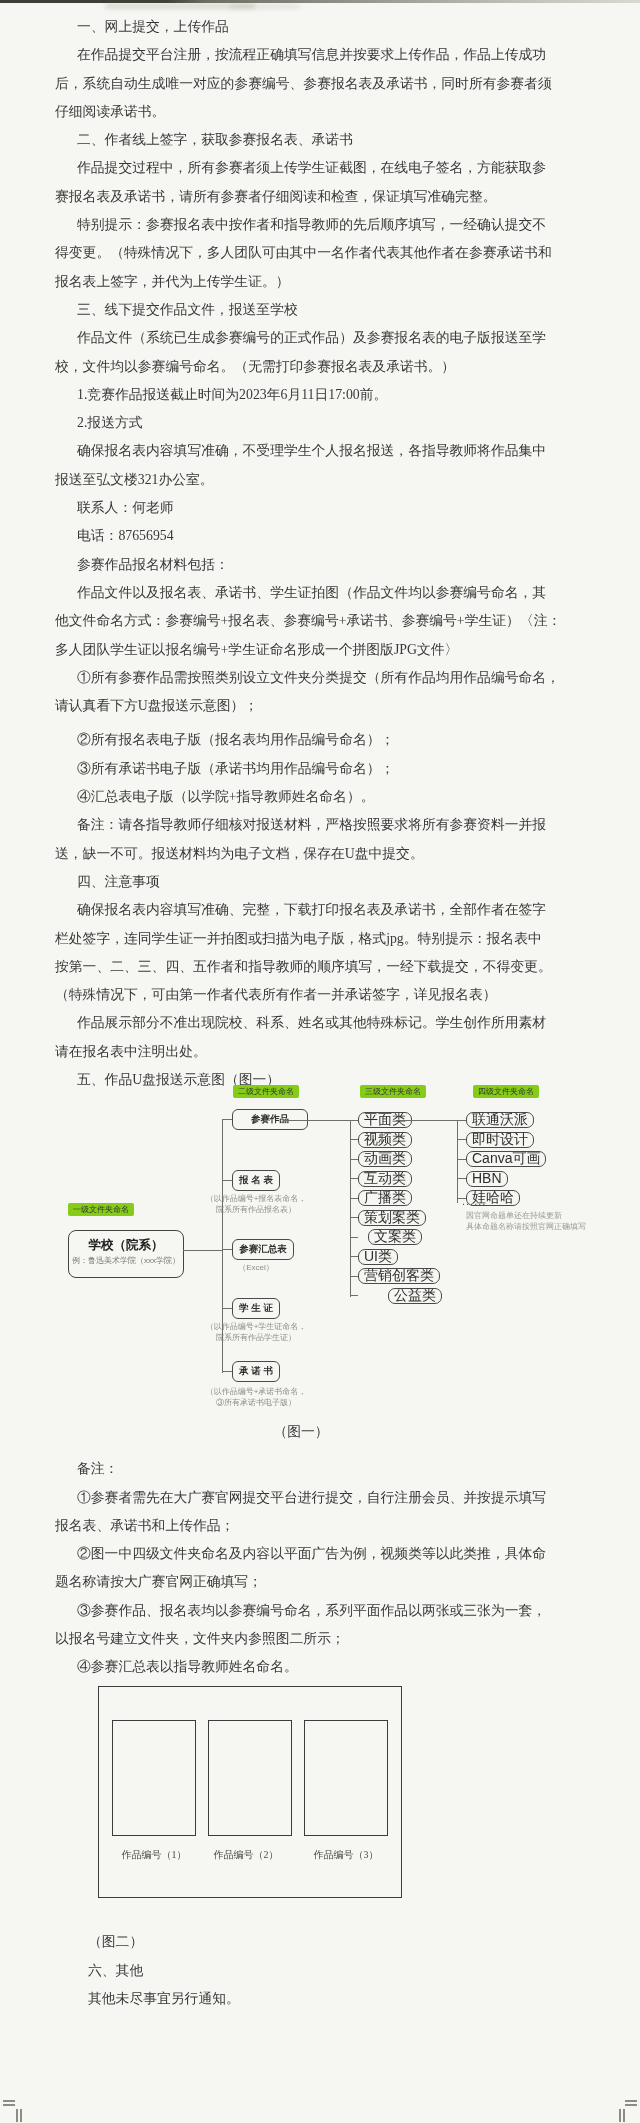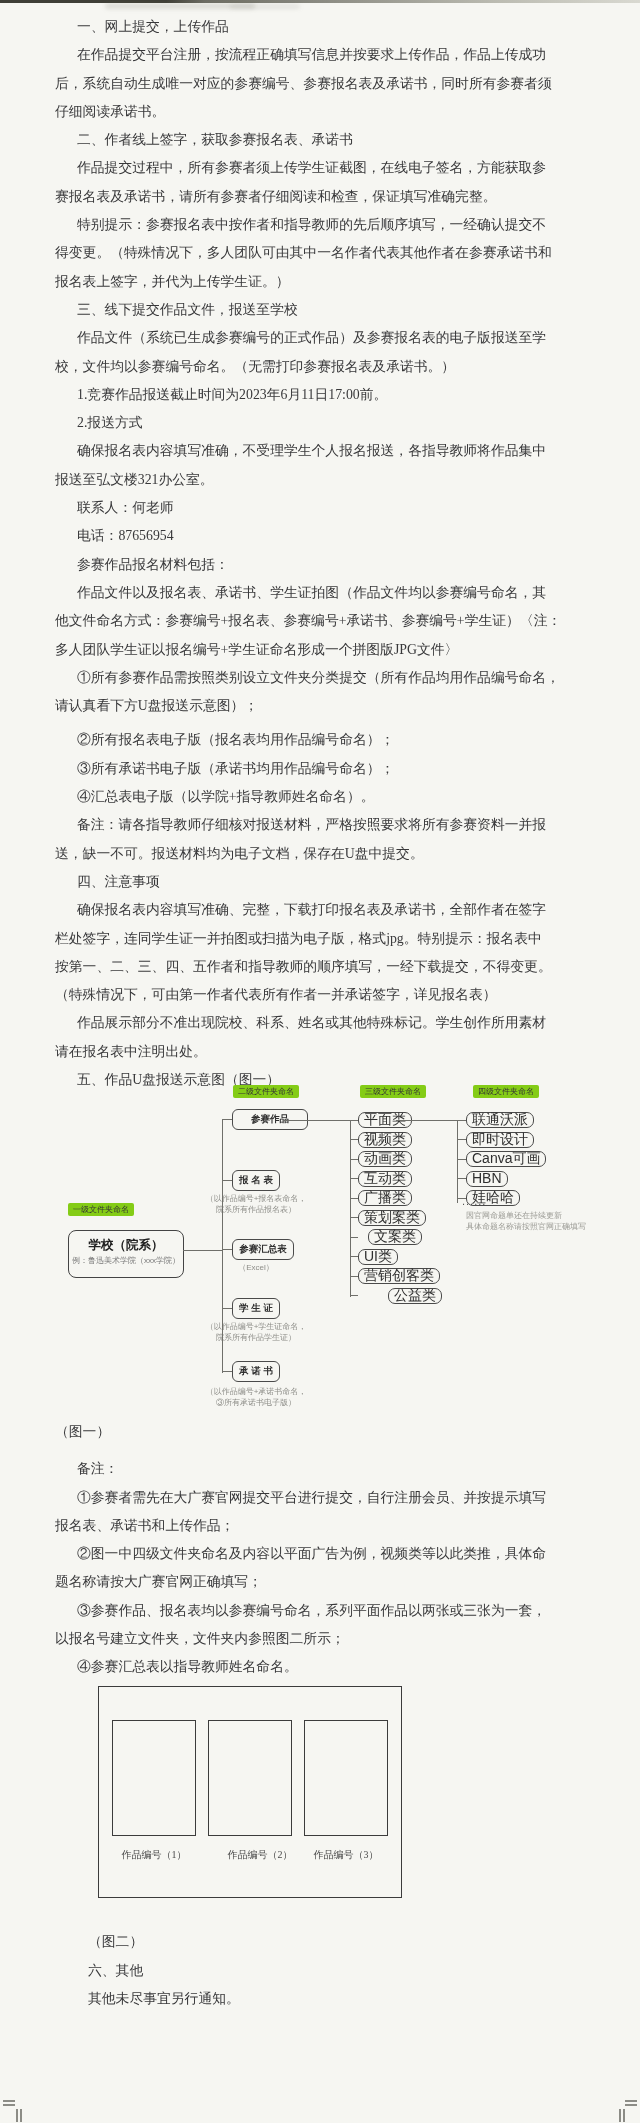--- a/index.html
+++ b/index.html
@@ -8,21 +8,21 @@
         font-family:"Liberation Serif", serif;color:#38383a;}
   
   #top-bar{position:absolute;left:0;top:0;width:640px;height:3px;
     background:linear-gradient(90deg,#3f3f37 0%,#3f3f37 26%,#6d6d64 32%,#93938a 55%,#bcbcb2 78%,#d9d9d1 100%);}
   .smudge{position:absolute;background:rgba(110,110,100,.18);filter:blur(2px);border-radius:3px;}
   
   .doc{position:absolute;left:55px;width:492px;font-size:13.8px;}
   .ln{height:28.3px;line-height:28.3px;white-space:nowrap;}
   .ln.ind{padding-left:22px;}
   .ln.ind2{padding-left:33px;}
-  .ln.ctr{text-align:left;}
+  .ln.ctr{text-align:center;}
   #doc-bottom .ln{height:28.6px;line-height:28.6px;}
   
   .chip{position:absolute;background:#84cc16;color:#333;font-family:"Liberation Sans",sans-serif;
         font-size:8px;line-height:9px;padding:2px 5px;border-radius:2px;white-space:nowrap;}
   .dbox{position:absolute;border:1.4px solid #4a4a4a;border-radius:6px;background:transparent;
         font-family:"Liberation Sans",sans-serif;color:#2f2f2f;text-align:center;
         white-space:nowrap;box-sizing:border-box;}
   .dbox.l2{font-weight:bold;font-size:9.5px;line-height:18px;height:21px;}
   .dbox.l34{font-size:14px;line-height:13px;height:16px;border-width:1.1px;border-radius:7px;padding:0 5px;}
   #root-box{left:68px;top:1230px;width:116px;height:48px;border:1.6px solid #444;border-radius:8px;
@@ -192,21 +192,21 @@
       <div class="ln">以报名号建立文件夹，文件夹内参照图二所示；</div>
       <div class="ln ind">④参赛汇总表以指导教师姓名命名。</div>
     </div>
 
   <div id="figure2">
     <div class="f2box" style="left:13px;"></div>
     <div class="f2box" style="left:109px;"></div>
     <div class="f2box" style="left:205px;"></div>
     <div id="f2-labels">
         <div class="f2label" style="left:13px;">作品编号（1）</div>
-        <div class="f2label" style="left:119px;">作品编号（2）</div>
+        <div class="f2label" style="left:105px;">作品编号（2）</div>
         <div class="f2label" style="left:205px;">作品编号（3）</div>
       </div>
   </div>
 
   <div id="doc-bottom" class="doc" style="top:1928px;">
       <div class="ln ind2">（图二）</div>
       <div class="ln ind2">六、其他</div>
       <div class="ln ind2">其他未尽事宜另行通知。</div>
     </div>
 

